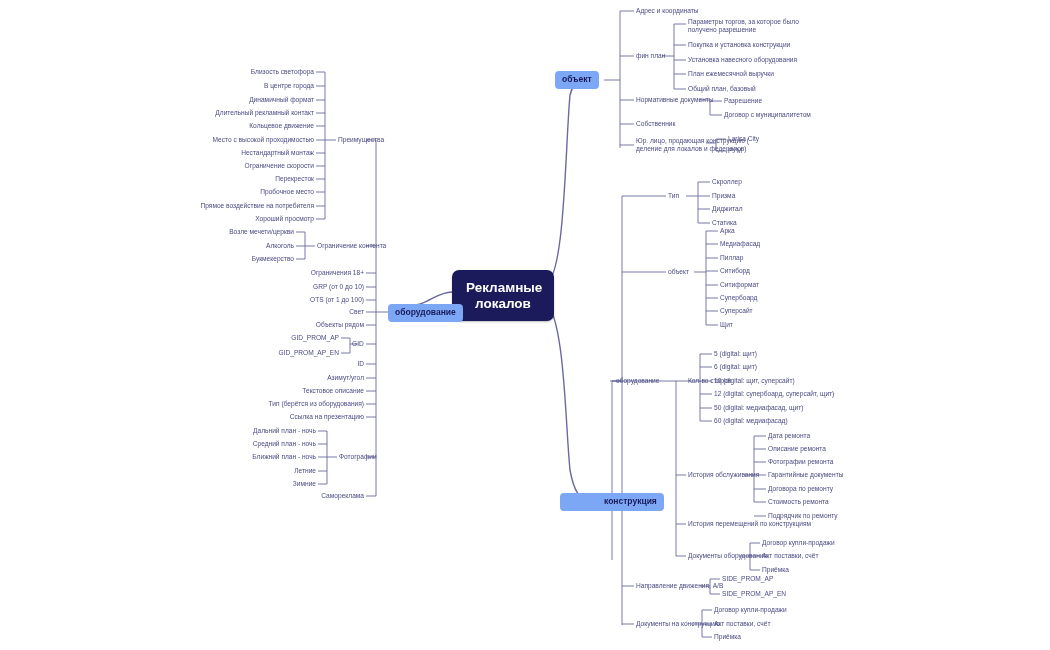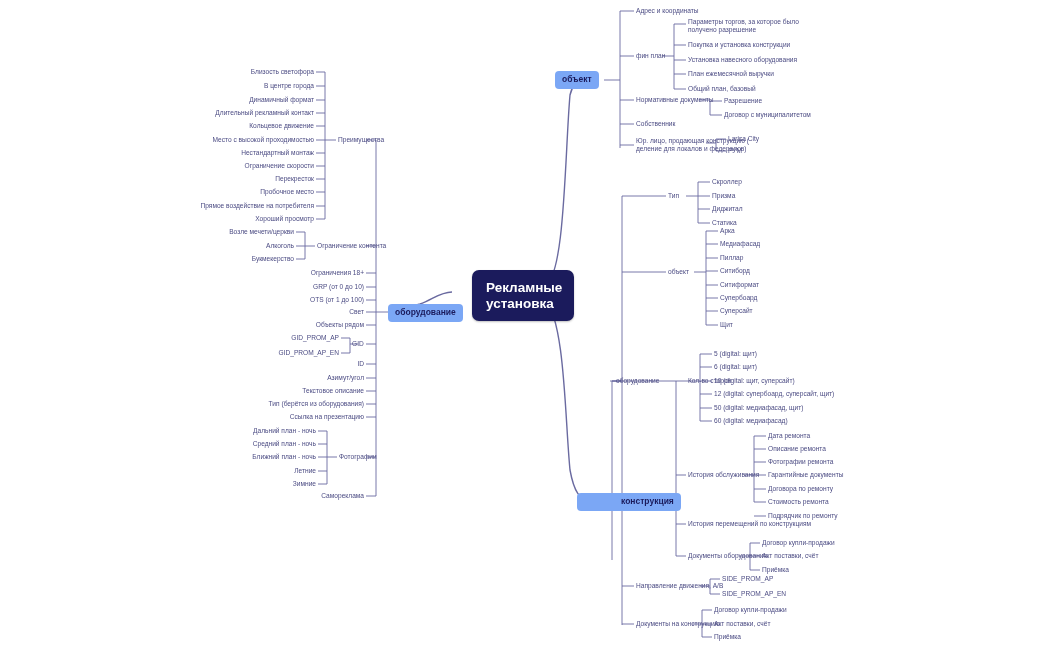--- a/index.html
+++ b/index.html
@@ -13,25 +13,24 @@
   svg.links{position:absolute;left:0;top:0;width:1050px;height:650px;pointer-events:none;}
   .node{position:absolute;white-space:nowrap;line-height:1.15;}
 
   
   .root{
     background:#1b1b5c;
     color:#ffffff;
     border-radius:7px;
     font-size:13.5px;
     font-weight:600;
-    text-align:left;
+    text-align:center;
     padding:10px 14px;
     width:74px;
     box-shadow:0 1px 2px rgba(0,0,0,.25);
-    margin-left:20px;
   }
   .root .l2{display:block;}
 
   
   .branch{
     background:#7ba7f5;
     color:#1b1b5c;
     border-radius:4px;
     font-size:8.5px;
     font-weight:600;
@@ -216,30 +215,30 @@
       <path d="M692,624 H702"></path>
       <path d="M702,610 V637"></path>
       <path d="M702,610 H712"></path>
       <path d="M702,624 H712"></path>
       <path d="M702,637 H712"></path>
     </g>
   </svg>
 
   <div class="node root" style="left:452px;top:270px;">
     <span>Рекламные</span>
-    <span class="l2">установка</span>
+    <span class="l2">локалов</span>
   </div>
 
   <div class="node branch" style="left:555px;top:71px;">
     <span>объект</span>
   </div>
   <div class="node branch" style="left:388px;top:304px;">
     <span>оборудование</span>
   </div>
-  <div class="node branch" style="left:577px;top:493px;padding-left:44px;">
+  <div class="node branch" style="left:560px;top:493px;padding-left:44px;">
     <span>конструкция</span>
   </div>
 
   <div class="node leaf l" style="left:636px;top:7px;">Адрес и координаты</div>
 
   <div class="node leaf l" style="left:636px;top:52px;">фин план</div>
 
   <div class="node leaf l" style="left:688px;top:18px;">
     <span>Параметры торгов, за которое было</span>
     <span class="l2">получено разрешение</span>

